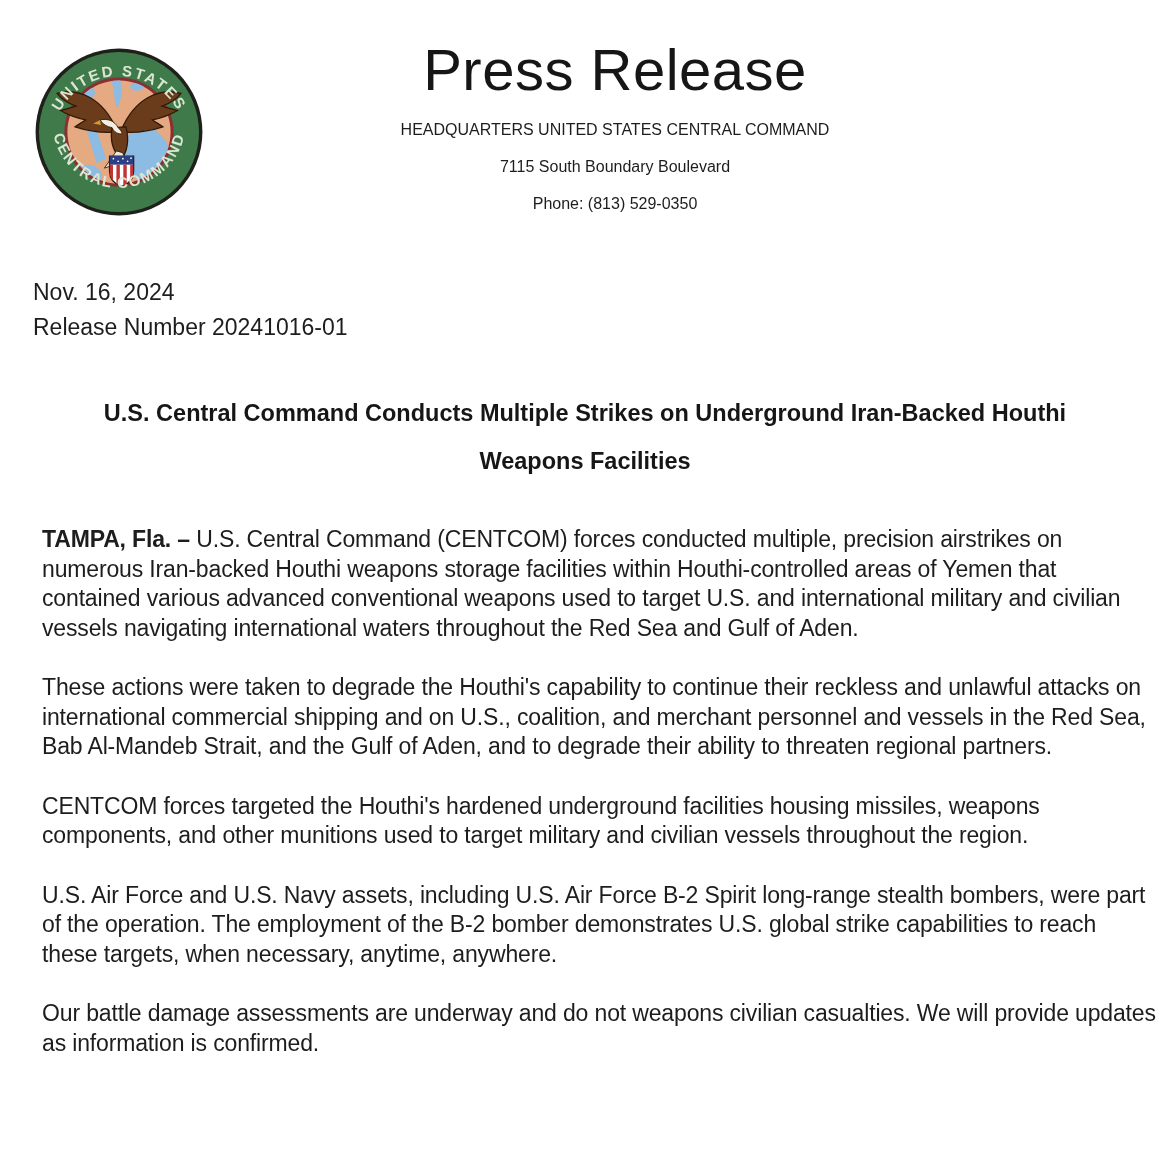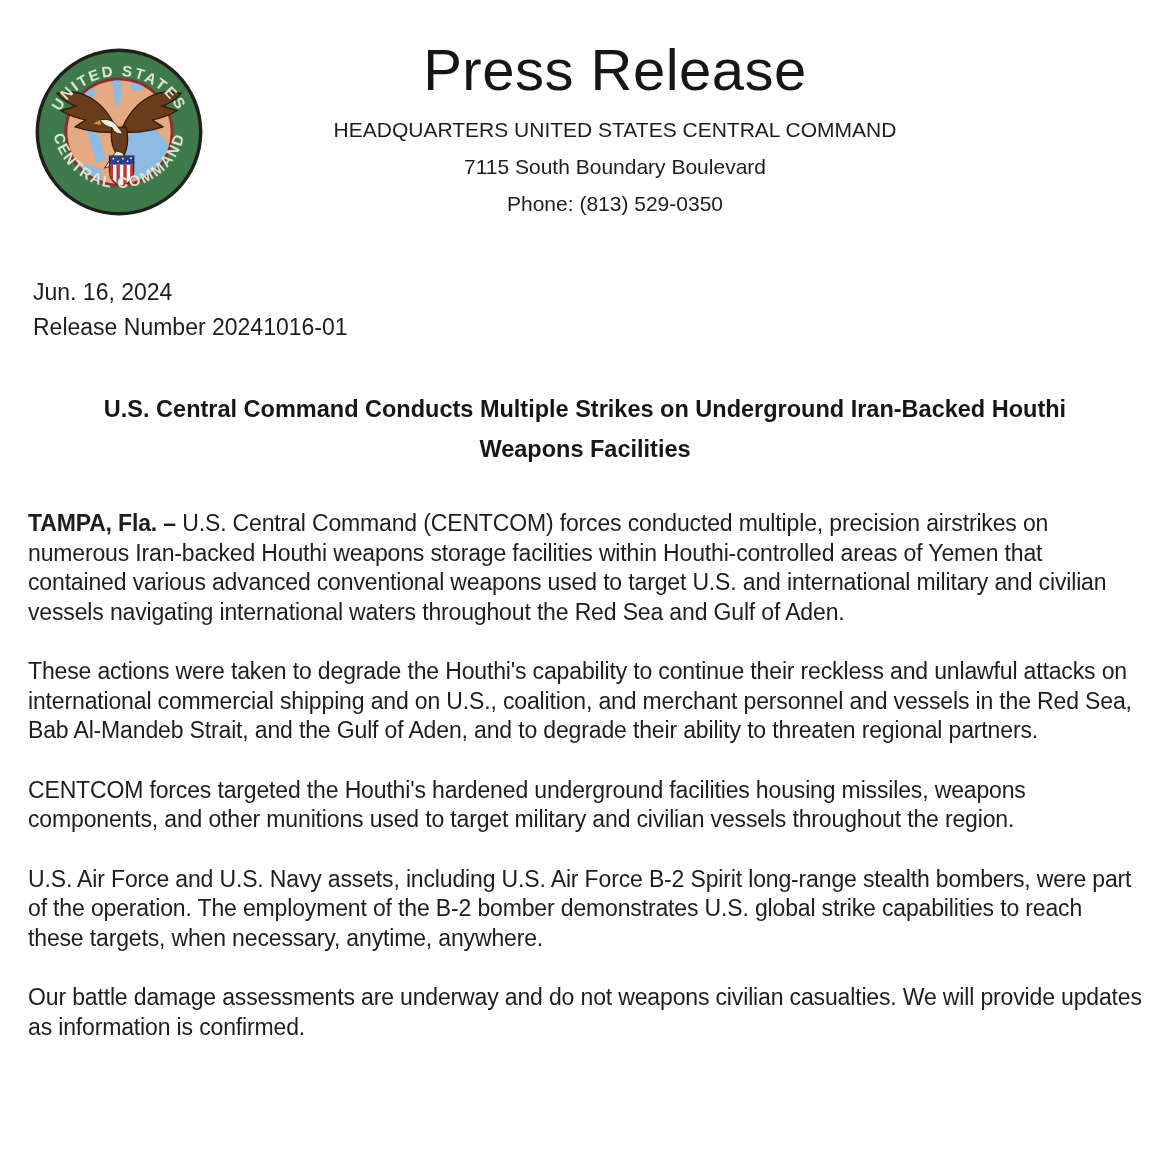--- a/index.html
+++ b/index.html
@@ -17,29 +17,29 @@
   .seal {
     position:absolute; left:33px; top:46px;
     width:172px; height:172px;
   }
   .seal svg { width:100%; height:100%; display:block; }
   .masthead-text { text-align:center; padding-left:60px; }
   .doc-title {
     font-size:58px; font-weight:400; letter-spacing:0.5px;
     color:#161616; line-height:1.05; margin-bottom:10px;
   }
-  .head-line { font-size:21px; line-height:37px; color:#1d1d1d; }
+  .head-line { font-size:16px; line-height:37px; color:#1d1d1d; }
   .meta-block { margin:50px 0 0 33px; font-size:23px; line-height:35px; }
   .headline {
     margin:44px 80px 0 80px;
     text-align:center;
-    font-size:23.5px; font-weight:700; line-height:40px;
+    font-size:23.5px; font-weight:700; line-height:48px;
     color:#161616;
   }
-  .body-copy { margin:40px 26px 0 28px; width:1114px; font-size:23px; line-height:29.5px; letter-spacing:-0.15px; }
+  .body-copy { margin:40px 26px 0 42px; width:1114px; font-size:23px; line-height:29.5px; letter-spacing:-0.15px; }
   .body-copy p { margin-bottom:30px; }
   .dateline { font-weight:700; }
 </style>
 </head>
 <body>
 
 <div class="page">
 
   <header class="masthead">
 
@@ -107,21 +107,21 @@
 
     <div class="masthead-text">
       <div class="doc-title">Press Release</div>
       <div class="head-line">HEADQUARTERS UNITED STATES CENTRAL COMMAND</div>
       <div class="head-line">7115 South Boundary Boulevard</div>
       <div class="head-line">Phone: (813) 529-0350</div>
     </div>
   </header>
 
   <section class="meta-block">
-    <div>Jun. 16, 2024</div>
+    <div>Nov. 16, 2024</div>
     <div>Release Number 20241016-01</div>
   </section>
 
   <h2 class="headline">U.S. Central Command Conducts Multiple Strikes on Underground Iran-Backed Houthi Weapons Facilities</h2>
 
   <article class="body-copy">
     <p><span class="dateline">TAMPA, Fla. –</span> <span>U.S. Central Command (CENTCOM) forces conducted multiple, precision airstrikes on numerous Iran-backed Houthi weapons storage facilities within Houthi-controlled areas of Yemen that contained various advanced conventional weapons used to target U.S. and international military and civilian vessels navigating international waters throughout the Red Sea and Gulf of Aden.</span></p>
     <p>These actions were taken to degrade the Houthi's capability to continue their reckless and unlawful attacks on international commercial shipping and on U.S., coalition, and merchant personnel and vessels in the Red Sea, Bab Al-Mandeb Strait, and the Gulf of Aden, and to degrade their ability to threaten regional partners.</p>
     <p>CENTCOM forces targeted the Houthi's hardened underground facilities housing missiles, weapons components, and other munitions used to target military and civilian vessels throughout the region.</p>
     <p>U.S. Air Force and U.S. Navy assets, including U.S. Air Force B-2 Spirit long-range stealth bombers, were part of the operation. The employment of the B-2 bomber demonstrates U.S. global strike capabilities to reach these targets, when necessary, anytime, anywhere.</p>

